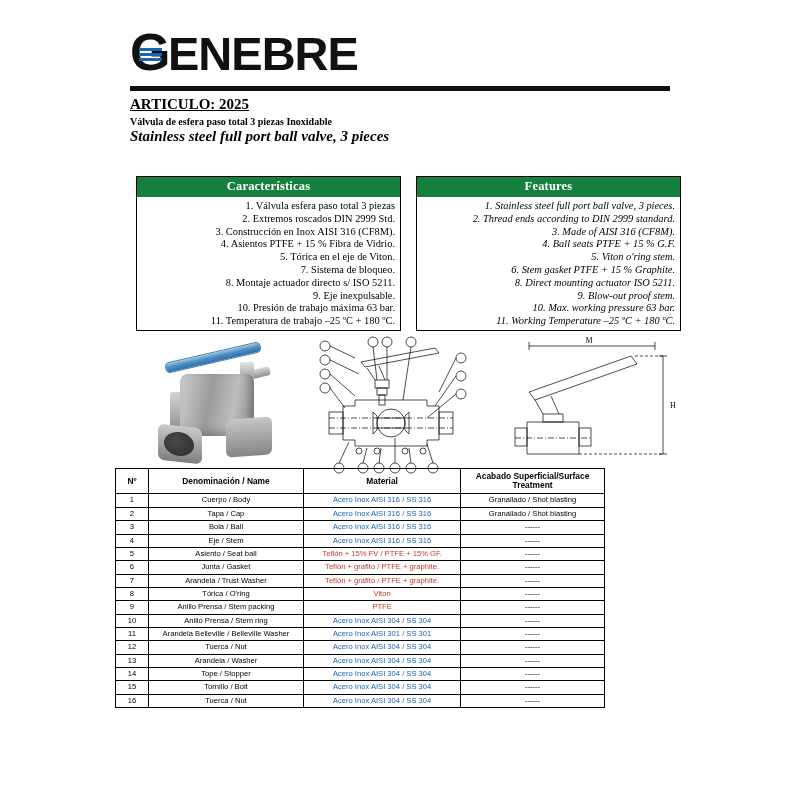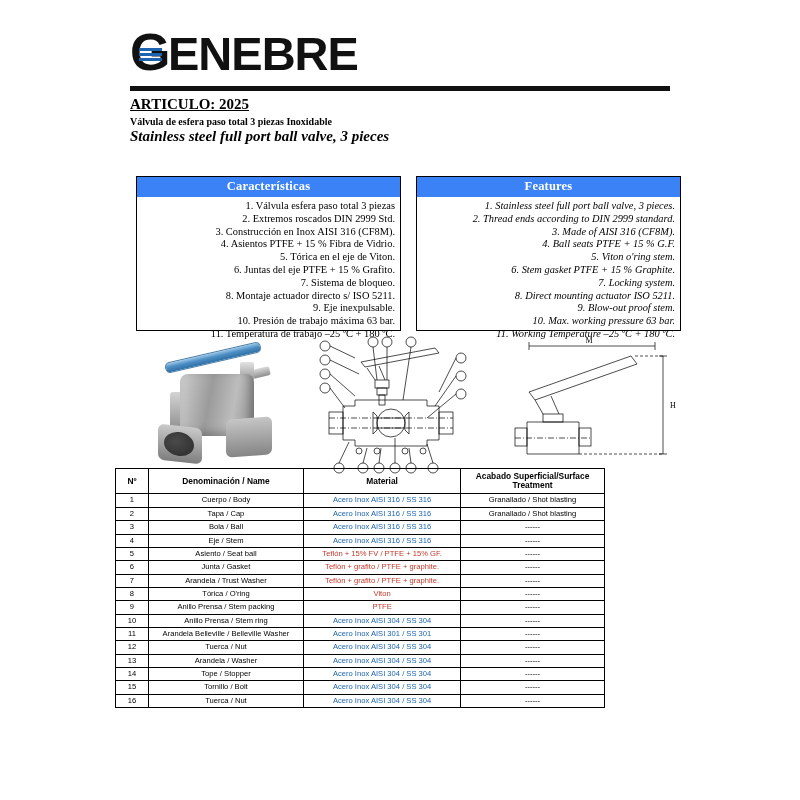--- a/index.html
+++ b/index.html
@@ -67,21 +67,21 @@
 
   
   .panel{
     position:absolute;
     border:1.5px solid #000;
     box-sizing:border-box;
   }
   .panel-es{left:136px;top:176px;width:265px;height:155px;}
   .panel-en{left:416px;top:176px;width:265px;height:155px;}
   .panel-head{
-    background:#3b82f6;color:#fff;
+    background:#15803d;color:#fff;
     text-align:center;font-weight:bold;font-size:12.5px;
     padding:2px 0 3px;
     letter-spacing:.2px;
   }
   .panel-body{
     padding:3px 5px 0 7px;
     font-size:10.4px;
     line-height:1.23;
   }
   .panel-body.italic{font-style:italic;}
@@ -192,39 +192,37 @@
   </div>
 
   <div class="panel panel-es">
     <div class="panel-head">Características</div>
     <div class="panel-body">
       <div>1. Válvula esfera paso total 3 piezas</div>
       <div>2. Extremos roscados DIN 2999 Std.</div>
       <div>3. Construcción en Inox AISI 316 (CF8M).</div>
       <div>4. Asientos PTFE + 15 % Fibra de Vidrio.</div>
       <div>5. Tórica en el eje de Viton.</div>
-      <div>6. Juntas del eje PTFE + 15 % Grafito.</div>
       <div>7. Sistema de bloqueo.</div>
       <div>8. Montaje actuador directo s/ ISO 5211.</div>
       <div>9. Eje inexpulsable.</div>
       <div>10. Presión de trabajo máxima 63 bar.</div>
       <div>11. Temperatura de trabajo –25 ºC  + 180 ºC.</div>
     </div>
   </div>
 
   <div class="panel panel-en">
     <div class="panel-head">Features</div>
     <div class="panel-body italic">
       <div>1. Stainless steel full port ball valve, 3 pieces.</div>
       <div>2. Thread ends according to DIN 2999 standard.</div>
       <div>3. Made of AISI 316 (CF8M).</div>
       <div>4. Ball seats PTFE + 15 % G.F.</div>
       <div>5. Viton o'ring stem.</div>
       <div>6. Stem gasket PTFE + 15 % Graphite.</div>
-      <div>7. Locking system.</div>
       <div>8. Direct mounting actuator ISO 5211.</div>
       <div>9. Blow-out proof stem.</div>
       <div>10. Max. working pressure 63 bar.</div>
       <div>11. Working Temperature –25 ºC  + 180 ºC.</div>
     </div>
   </div>
 
   <div class="draw-area">
 
     <div class="photo">

